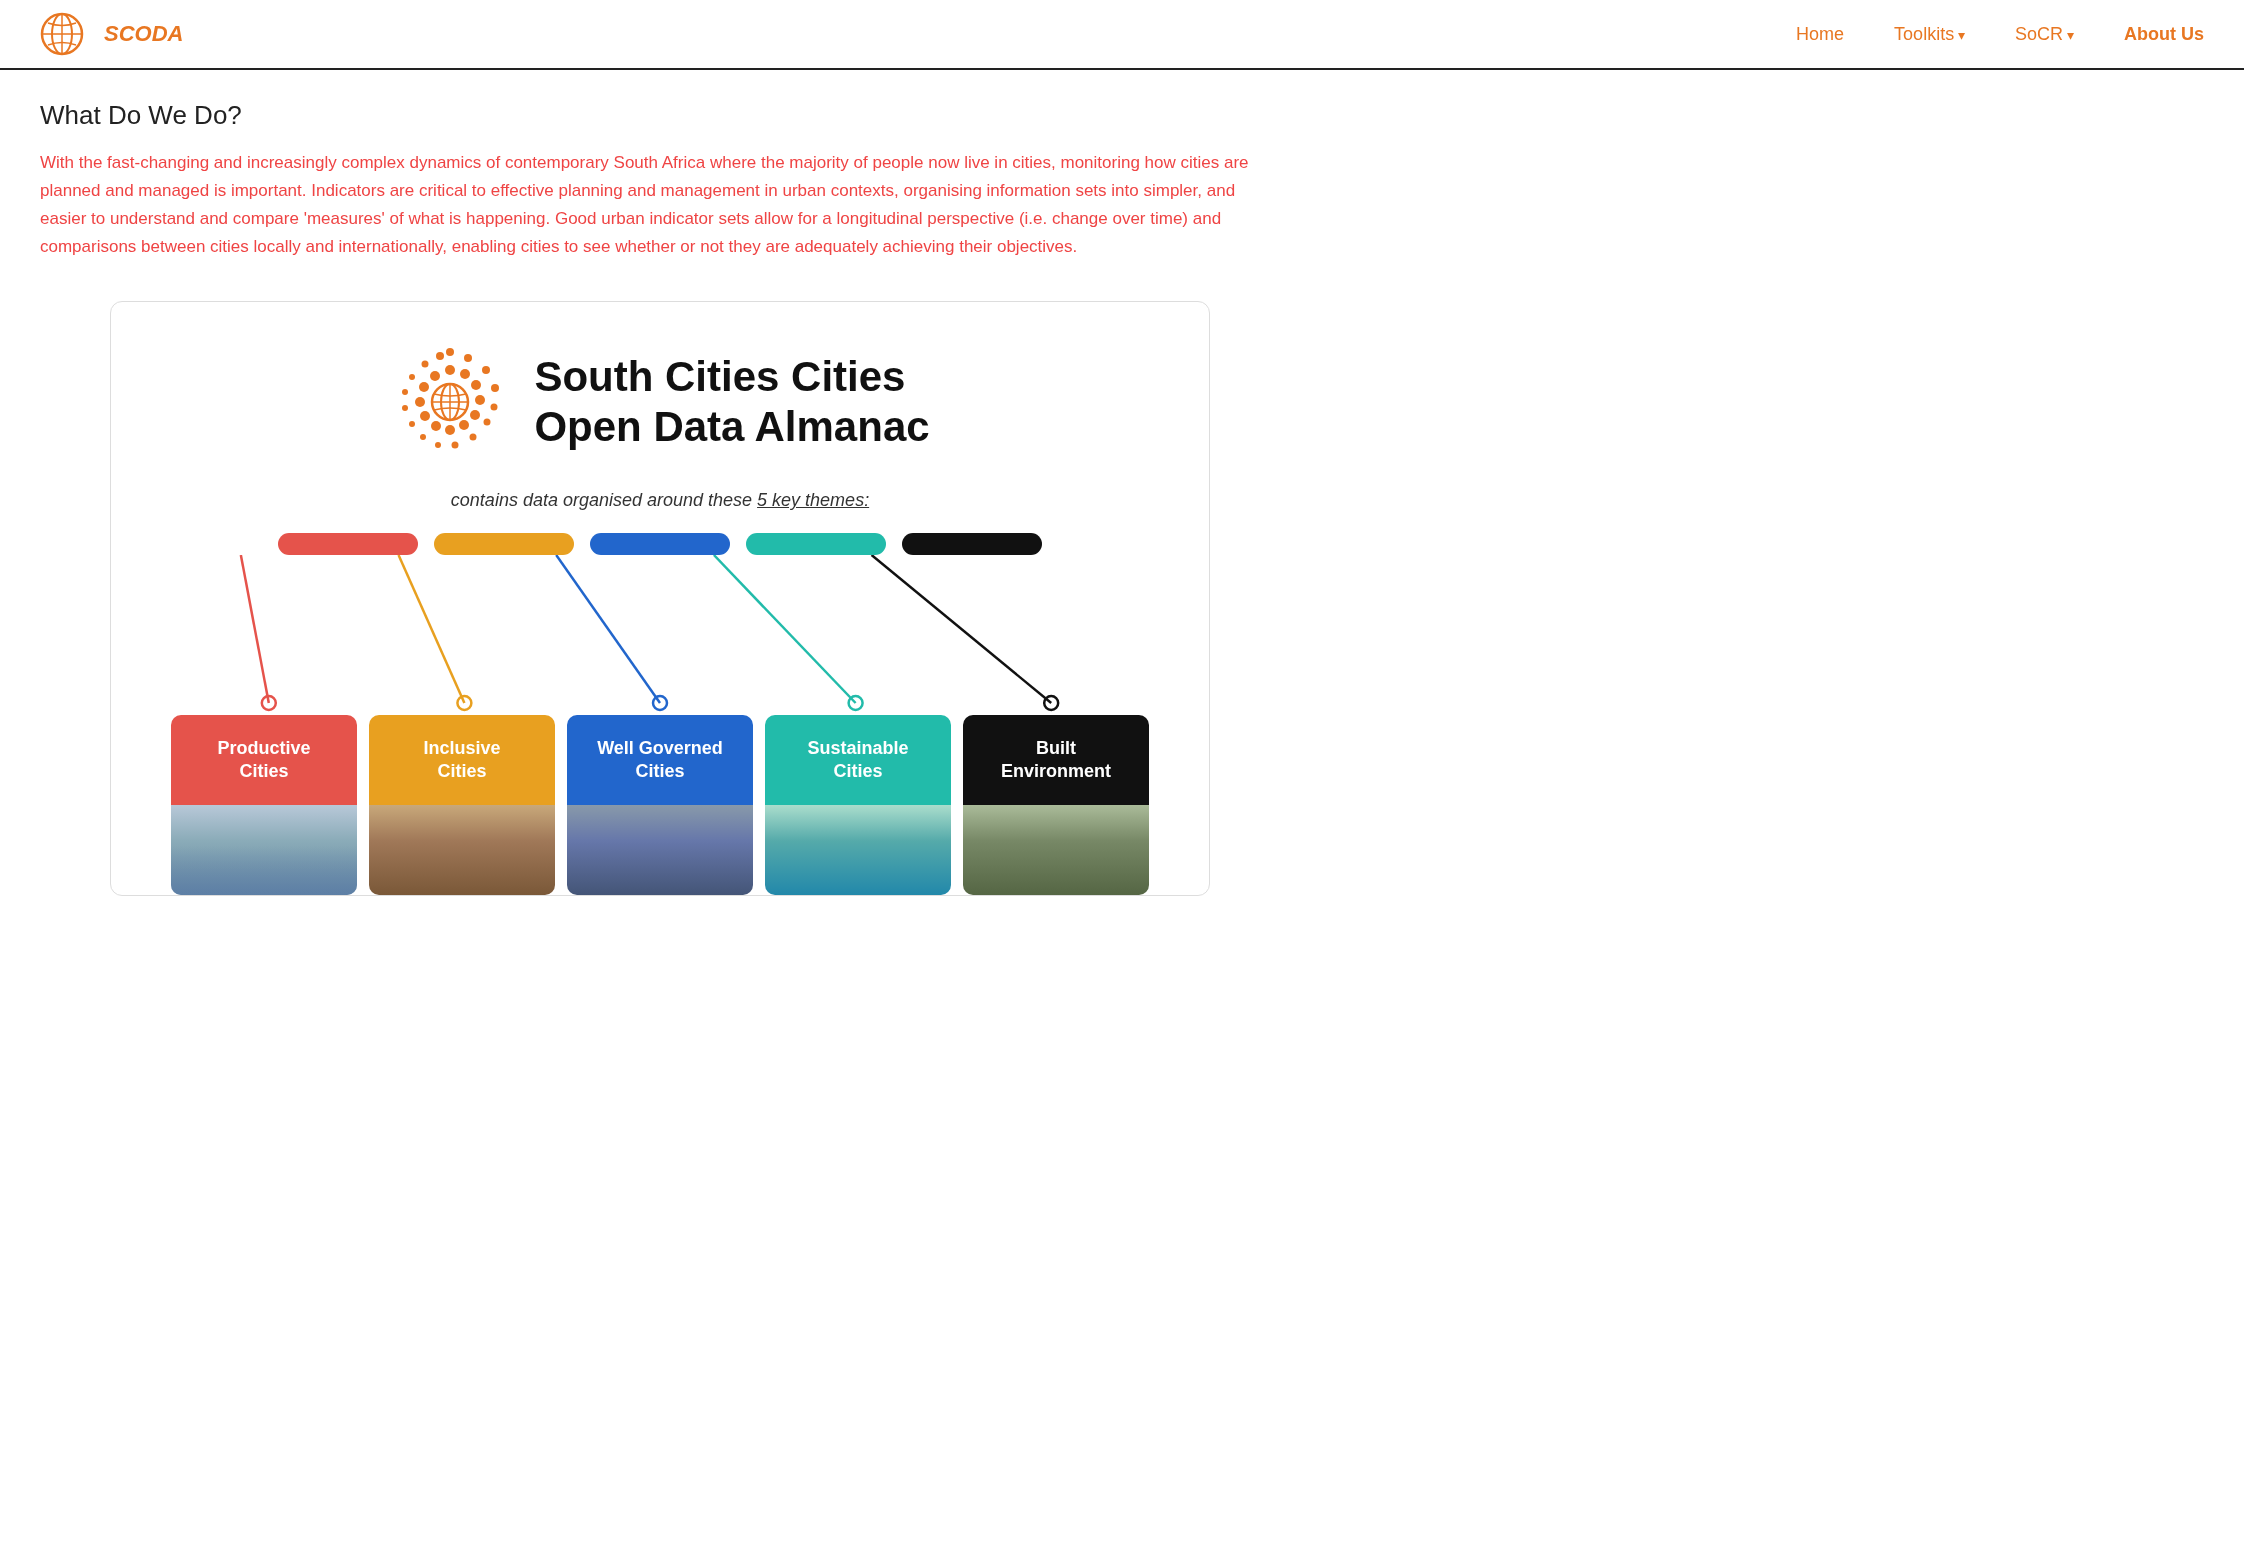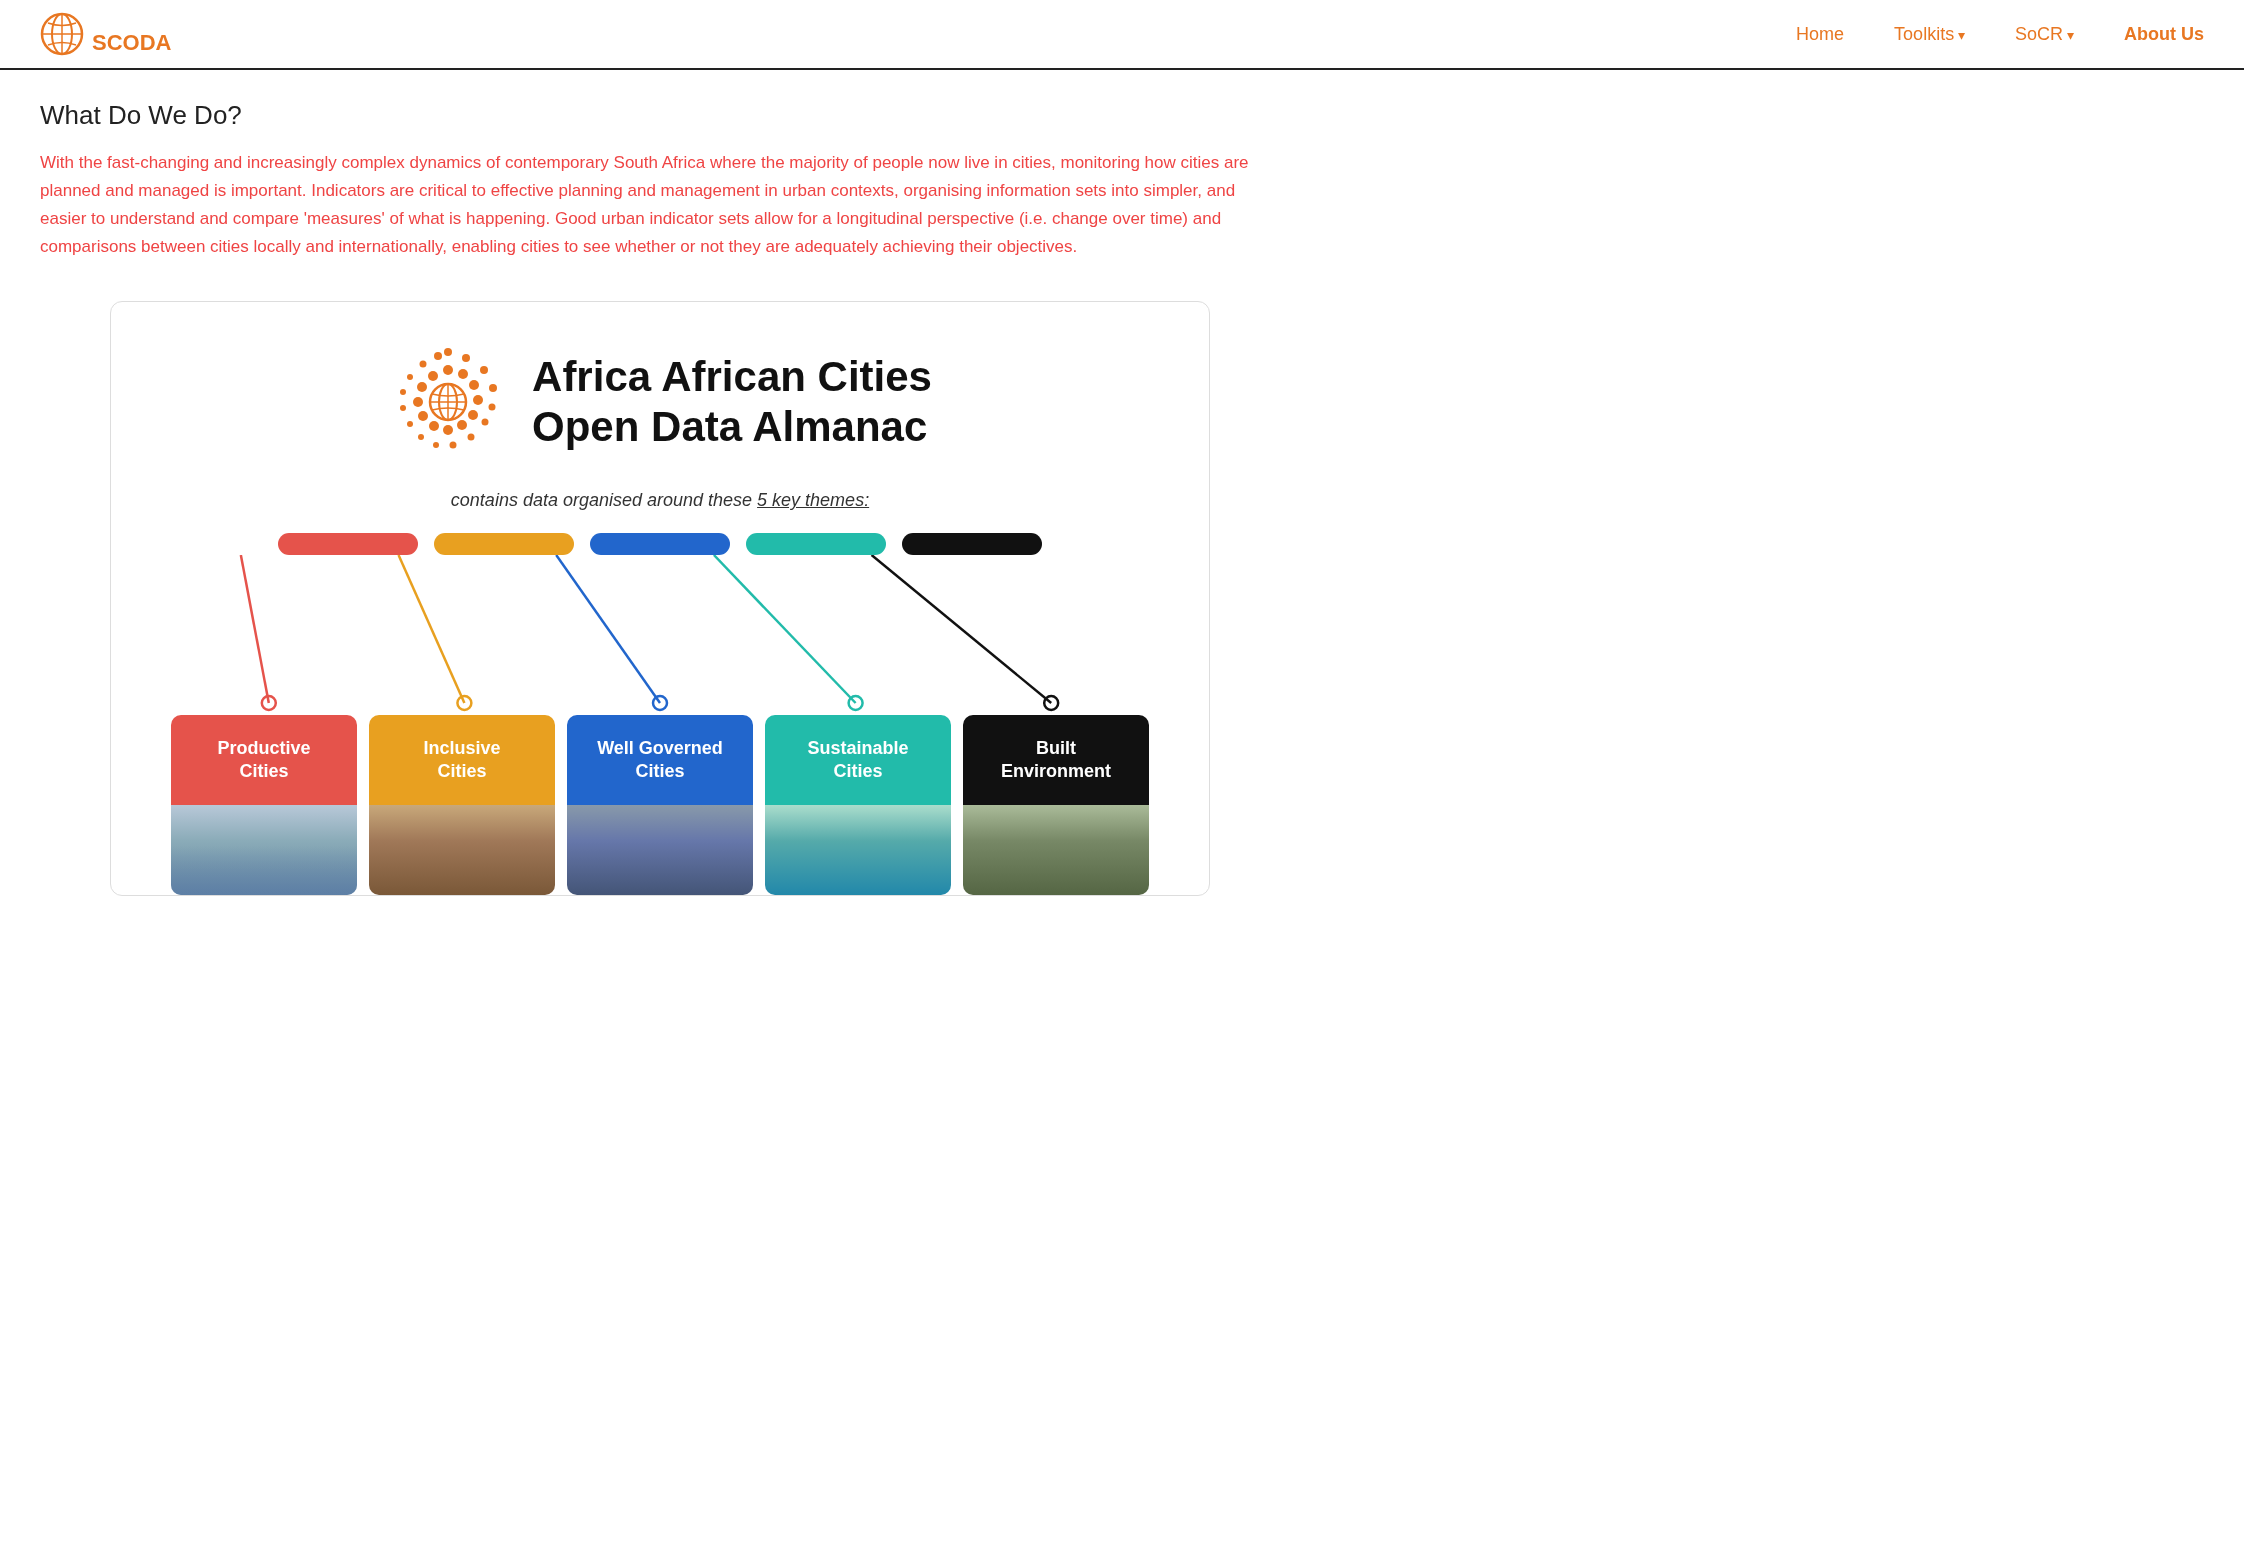--- a/index.html
+++ b/index.html
@@ -9,23 +9,24 @@
     nav {
       display: flex;
       align-items: center;
       padding: 0 40px;
       height: 70px;
       border-bottom: 2px solid #222;
       background: #fff;
     }
     .nav-logo {
       display: flex;
-      align-items: flex-end;
-      gap: 8px;
+      align-items: center;
+      gap: 20px;
       margin-right: auto;
+      font-style: italic;
     }
     .nav-logo-text {
       font-size: 22px;
       font-weight: 700;
       color: #e87722;
     }
     .nav-links {
       display: flex;
       gap: 50px;
       align-items: center;
@@ -274,21 +275,21 @@
         <circle cx="33" cy="95" r="3" fill="#e87722"></circle>
         <circle cx="22" cy="82" r="3" fill="#e87722"></circle>
         <circle cx="15" cy="66" r="3" fill="#e87722"></circle>
         <circle cx="15" cy="50" r="3" fill="#e87722"></circle>
         <circle cx="22" cy="35" r="3" fill="#e87722"></circle>
         <circle cx="35" cy="22" r="3.5" fill="#e87722"></circle>
         <circle cx="50" cy="14" r="4" fill="#e87722"></circle>
       </svg>
 
       <div>
-        <div class="scoda-title-text">Africa African Cities</div>
+        <div class="scoda-title-text">South Cities Cities</div>
         <div class="scoda-title-text">Open Data Almanac</div>
       </div>
     </div>
 
     <p class="contains-text">
       <span>contains data organised around these </span><u>5 key themes:</u>
     </p>
 
     <div class="diagram-wrapper">
 

